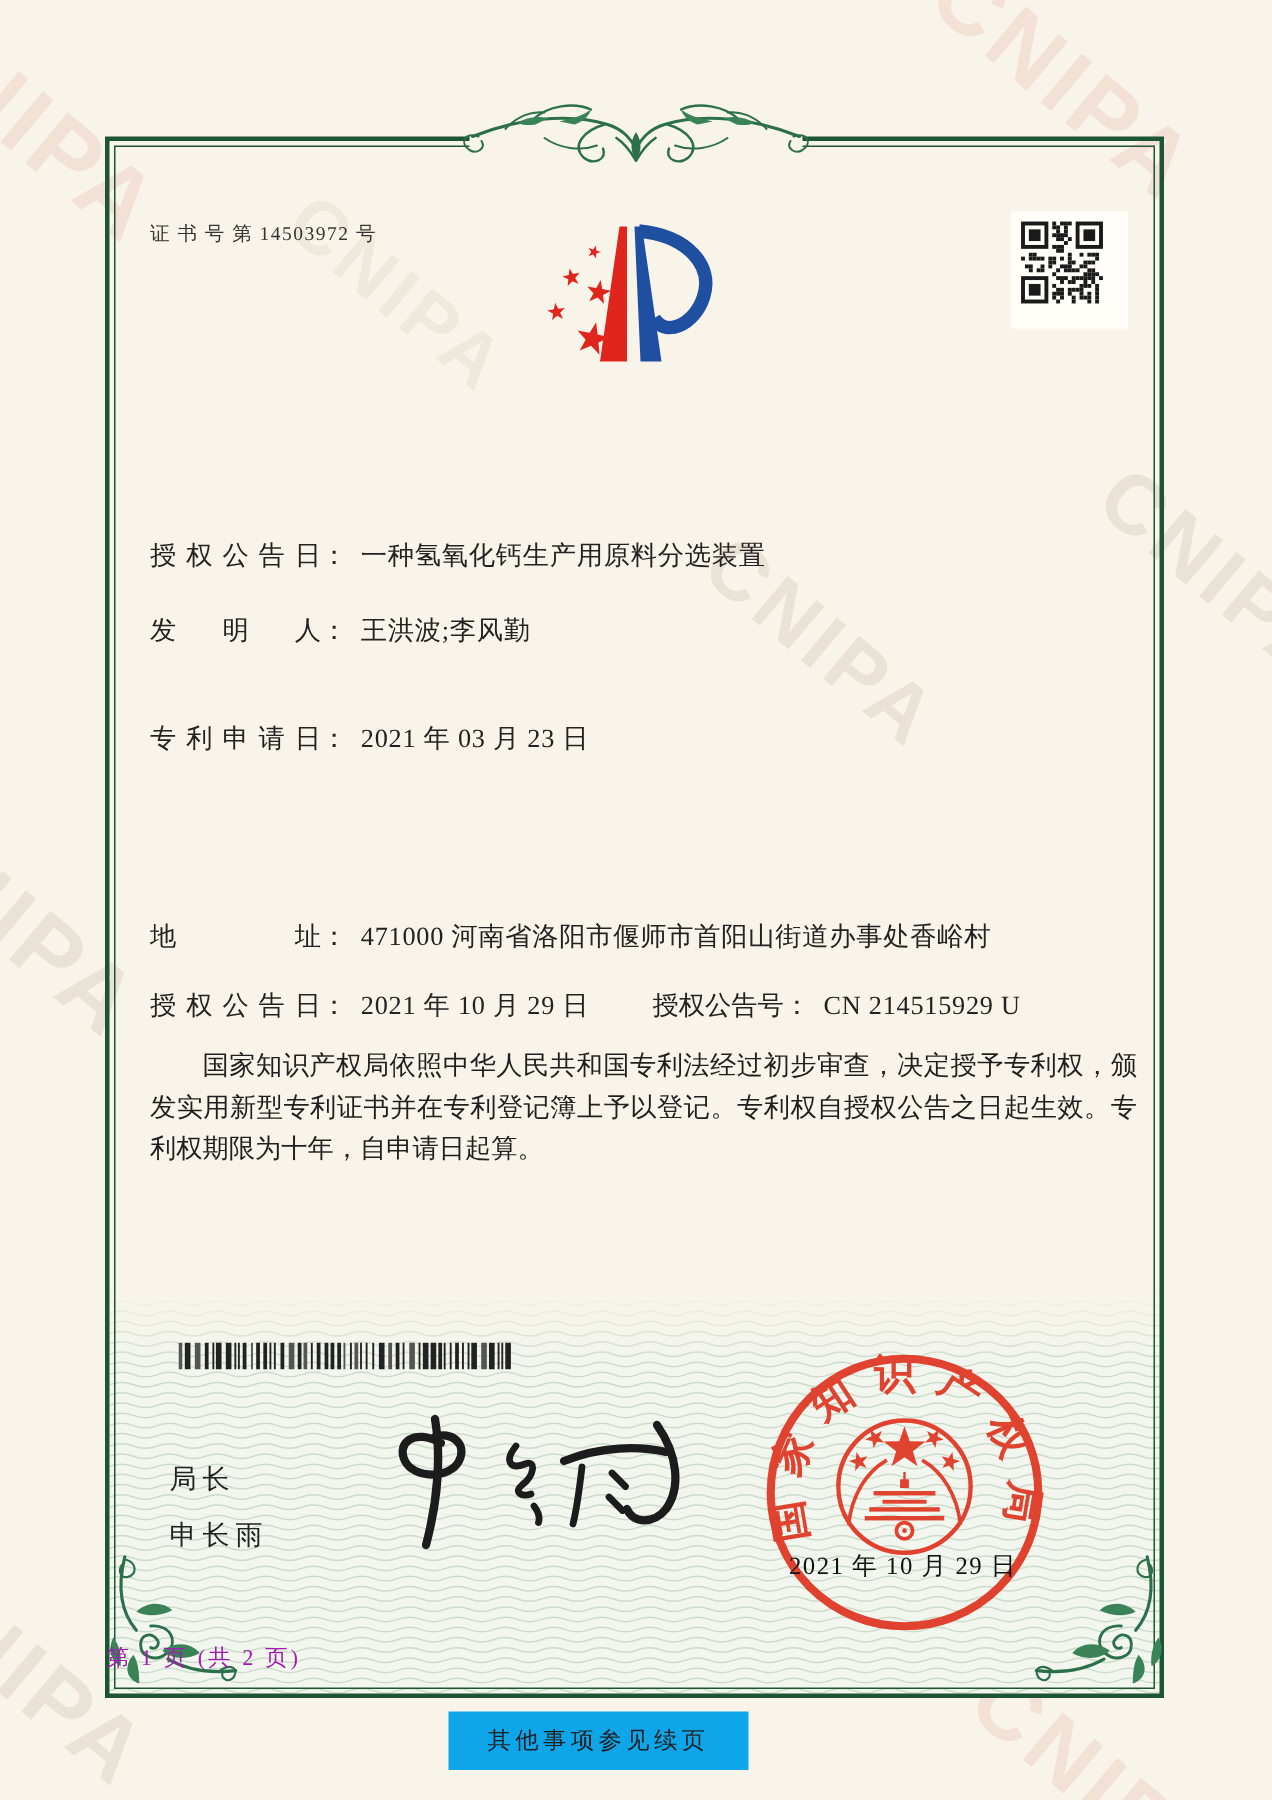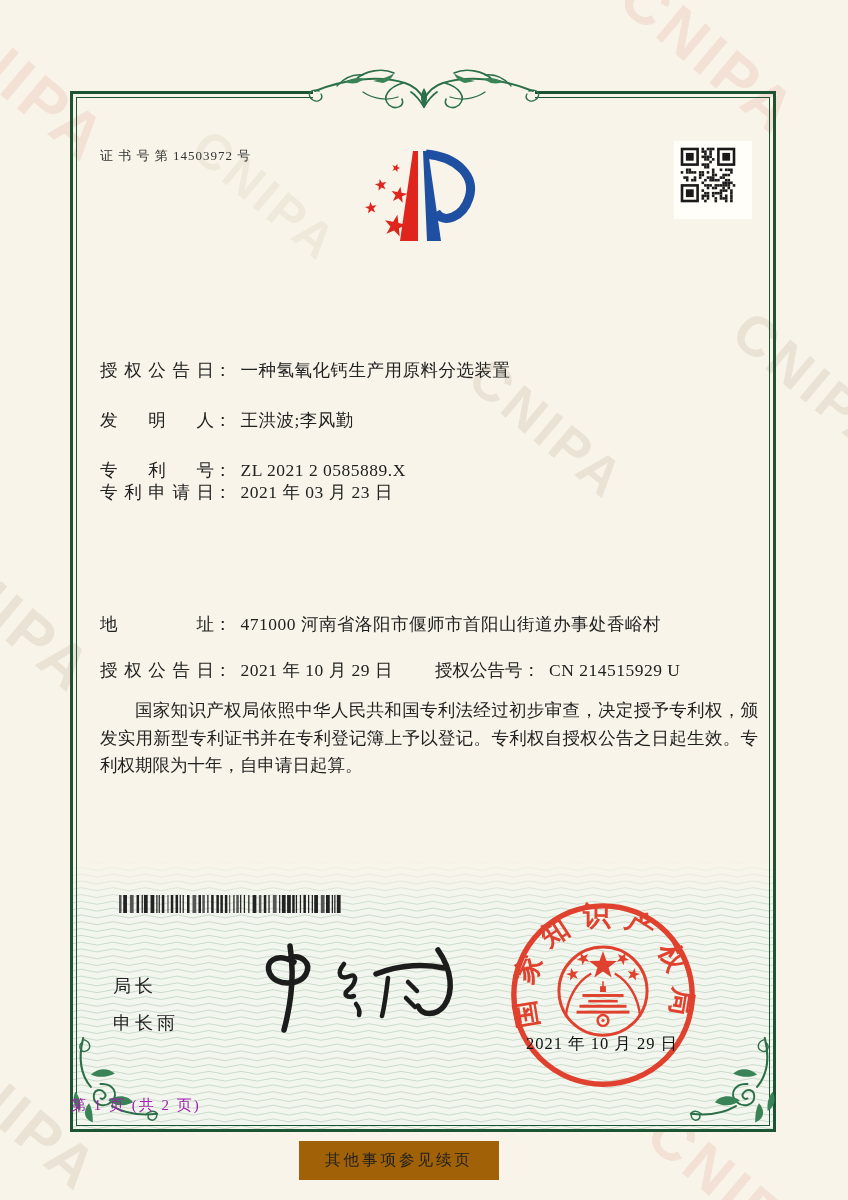--- a/index.html
+++ b/index.html
@@ -59,21 +59,21 @@
   #officer-name{position:absolute;left:113px;top:1011px;font-size:18px;letter-spacing:4px;}
   #signature{position:absolute;left:256px;top:940px;}
 
   #seal{position:absolute;left:505px;top:897px;}
   #sealdate{position:absolute;left:516px;top:1033px;width:172px;text-align:center;
             font-size:16.5px;color:#111;letter-spacing:1px;}
 
   #pageinfo{position:absolute;left:71px;top:1096px;width:706px;
             font-size:15px;letter-spacing:2px;color:#a21caf;}
   #notebox{position:absolute;left:399px;top:1141px;transform:translateX(-50%);
-           background:#a16207;padding:9px 26px;font-size:15.5px;letter-spacing:3px;
+           background:#0ea5e9;padding:9px 26px;font-size:15.5px;letter-spacing:3px;
            color:#1f1f1f;white-space:nowrap;}
 </style>
 </head>
 <body>
 
 <div id="cert">
 
   <span class="wm pink" id="wm1">CNIPA</span>
   <span class="wm faint" id="wm2">CNIPA</span>
   <span class="wm pink" id="wm3">CNIPA</span>
@@ -328,23 +328,20 @@
       <rect x="11.9" y="48.300000000000004" width="7.800000000000001" height="7.800000000000001" fill="#1a1a1a"></rect>
     </svg>
 
 
   <div class="row" id="row0">
     <span class="lbl">授权公告日</span><span>：</span><span class="val">一种氢氧化钙生产用原料分选装置</span>
   </div>
   <div class="row" id="row1">
     <span class="lbl">发明人</span><span>：</span><span class="val">王洪波;李风勤</span>
   </div>
-  <div class="row" id="row2">
-    <span class="lbl">专利号</span><span>：</span><span class="val">ZL 2021 2 0585889.X</span>
-  </div>
   <div class="row" id="row3">
     <span class="lbl">专利申请日</span><span>：</span><span class="val">2021 年 03 月 23 日</span>
   </div>
   <div class="row" id="row5">
     <span class="lbl">地址</span><span>：</span><span class="val">471000 河南省洛阳市偃师市首阳山街道办事处香峪村</span>
   </div>
   <div class="row" id="row6">
     <span class="lbl">授权公告日</span><span>：</span><span class="val">2021 年 10 月 29 日</span>
     <span class="pair2">
       <span>授权公告号</span><span>：</span><span class="val">CN 214515929 U</span>

